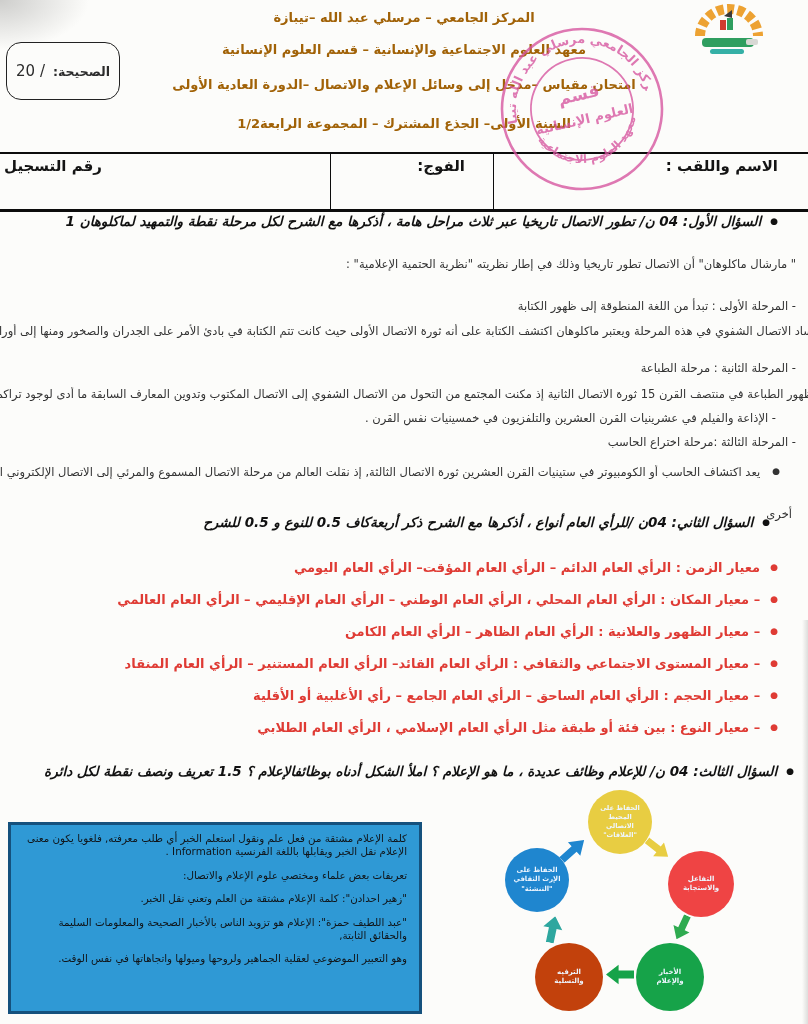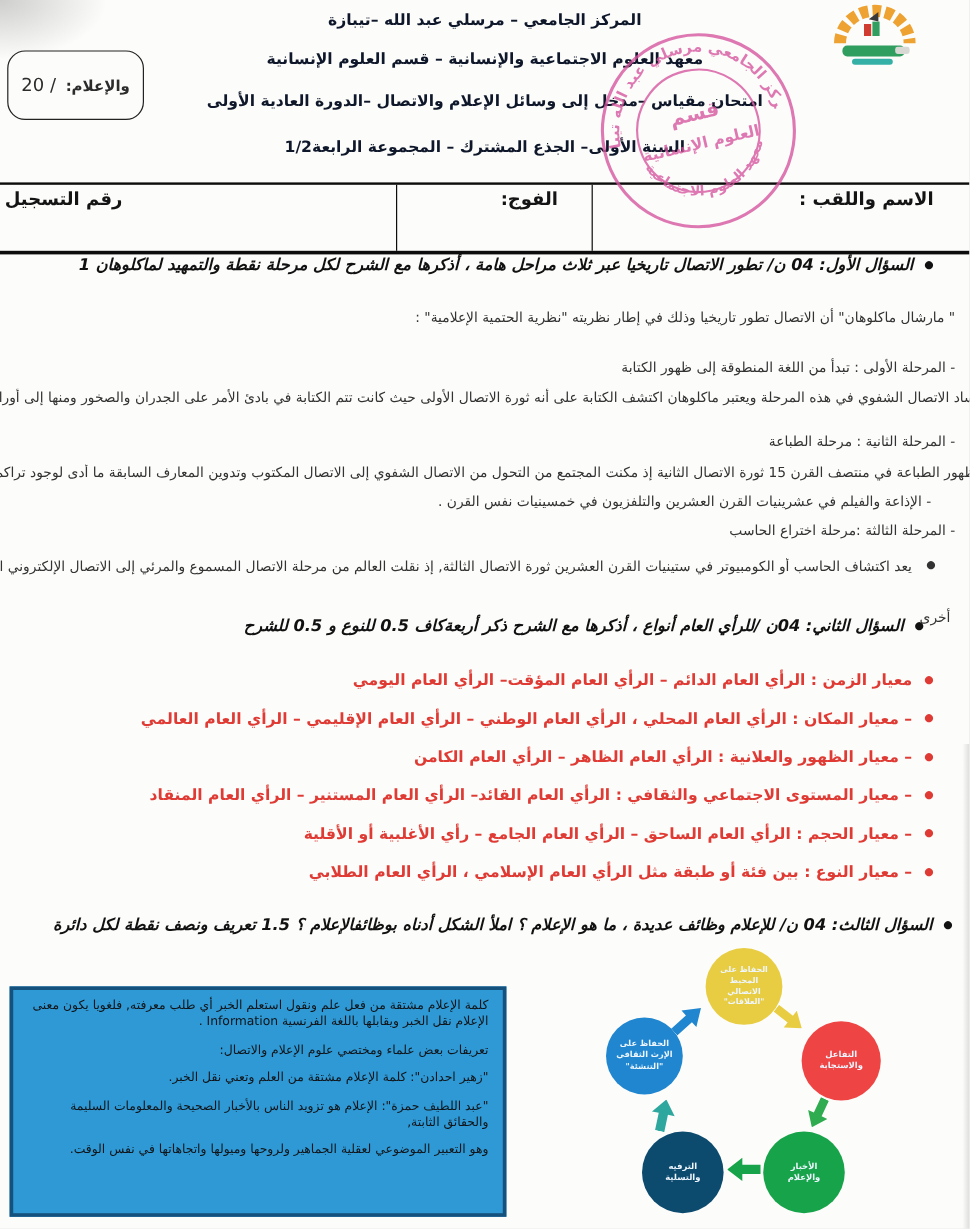--- a/index.html
+++ b/index.html
@@ -3,21 +3,21 @@
 <meta charset="utf-8">
 <style>
   html,body{margin:0;padding:0;background:#e8e8e6;}
   .page{
     position:relative;width:808px;height:1024px;margin:0 auto;
     background:#fcfcfa;overflow:hidden;
     font-family:"DejaVu Sans",sans-serif;color:#2c2c2c;direction:rtl;
   }
   .abs{position:absolute;}
   .line{white-space:nowrap;}
-  .hline{font-weight:bold;font-size:13px;width:100%;text-align:center;color:#0f172a;margin-left:43px;}
+  .hline{font-weight:bold;font-size:13px;width:100%;text-align:center;color:#a16207;margin-left:43px;}
   .corner-shade{left:0;top:0;width:90px;height:50px;
     background:radial-gradient(ellipse at 0 0, rgba(120,120,118,.35), rgba(120,120,118,0) 70%);}
   .edge-shade{right:0;top:620px;width:6px;height:404px;background:linear-gradient(to left, rgba(150,150,148,.30), rgba(150,150,148,0));}
   
   .grade-box{left:6px;top:42px;width:112px;height:56px;border:1.6px solid #222;border-radius:15px;
     display:flex;align-items:center;justify-content:center;gap:8px;direction:rtl;background:#fcfcfa;}
   .grade-box .lbl{font-size:12.5px;font-weight:bold;}
   .grade-box .val{font-size:15px;}
   
   .stamp{left:494px;top:20px;width:176px;height:178px;transform:rotate(-13deg);opacity:.78;z-index:6;pointer-events:none;}
@@ -77,21 +77,21 @@
       </text>
       <text fill="currentColor" font-size="11.5" font-weight="bold">
         <textPath href="#arcBot" startOffset="50%" text-anchor="middle">معهد العلوم الاجتماعية</textPath>
       </text>
       <text x="88" y="80" text-anchor="middle" fill="currentColor" font-size="17" font-weight="bold">قسم</text>
       <text x="88" y="104" text-anchor="middle" fill="currentColor" font-size="13" font-weight="bold">العلوم الإنسانية</text>
     </svg>
   </div>
 
   <div class="abs grade-box">
-    <span class="lbl">والإعلام:</span>
+    <span class="lbl">الصحيحة:</span>
     <span class="val">/ 20</span>
   </div>
 
   <div class="abs hline" style="top:10px;">المركز الجامعي – مرسلي عبد الله –تيبازة</div>
   <div class="abs hline" style="top:42px;">معهد العلوم الاجتماعية والإنسانية – قسم العلوم الإنسانية</div>
   <div class="abs hline" style="top:77px;">امتحان مقياس –مدخل إلى وسائل الإعلام والاتصال –الدورة العادية الأولى</div>
   <div class="abs hline" style="top:116px;">السنة الأولى– الجذع المشترك – المجموعة الرابعة1/2</div>
 
   <div class="abs info-table">
     <div class="cell cell-name"><span>الاسم واللقب :</span></div>
@@ -160,21 +160,21 @@
   </div>
 
   <div class="abs circle" style="left: 588px; top: 790px; width: 64px; height: 64px; font-size: 6.6px; background: rgb(232, 205, 66);">الحفاظ على
 المحيط
 الاتصالي
 "العلاقات"</div>
   <div class="abs circle" style="left: 668px; top: 851px; width: 66px; height: 66px; background: #ef4444;">التفاعل
 والاستجابة</div>
   <div class="abs circle" style="left: 636px; top: 943px; width: 68px; height: 68px; background: rgb(22, 163, 73);">الأخبار
 والإعلام</div>
-  <div class="abs circle" style="left: 535px; top: 943px; width: 68px; height: 68px; background: #0c4a6e;">الترفيه
+  <div class="abs circle" style="left: 535px; top: 943px; width: 68px; height: 68px; background: #c2410c;">الترفيه
 والتسلية</div>
   <div class="abs circle" style="left: 505px; top: 848px; width: 64px; height: 64px; font-size: 6.8px; background: rgb(31, 134, 207);">الحفاظ على
 الإرث الثقافي
 "التنشئة"</div>
 
   <div class="abs block-arrow" style="left: 558px; top: 839px; width: 30px; height: 22px; transform: rotate(-42deg); background: rgb(31, 134, 207);"></div>
   <div class="abs block-arrow" style="left: 644px; top: 838px; width: 27px; height: 21px; transform: rotate(38deg); background: rgb(232, 205, 66);"></div>
   <div class="abs block-arrow" style="left: 669px; top: 917px; width: 26px; height: 21px; transform: rotate(115deg); background: rgb(47, 171, 80);"></div>
   <div class="abs block-arrow" style="left: 606px; top: 963px; width: 28px; height: 23px; transform: rotate(180deg); background: rgb(22, 163, 73);"></div>
   <div class="abs block-arrow" style="left: 539px; top: 918px; width: 27px; height: 23px; transform: rotate(-78deg); background: rgb(46, 167, 159);"></div>

